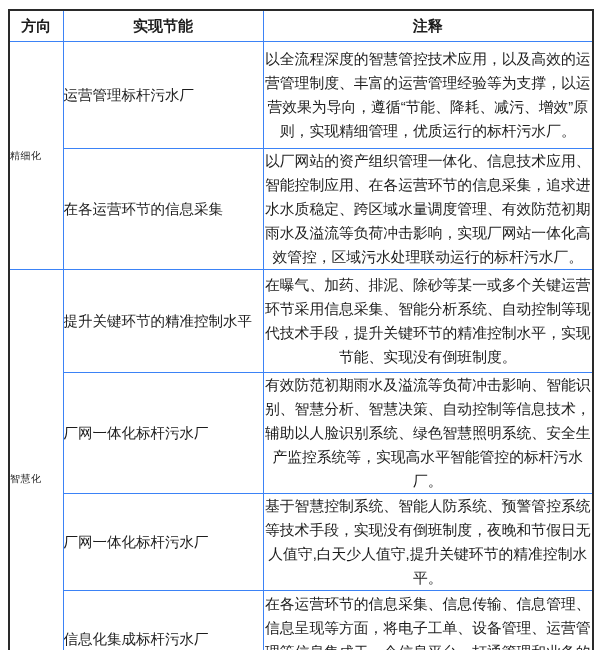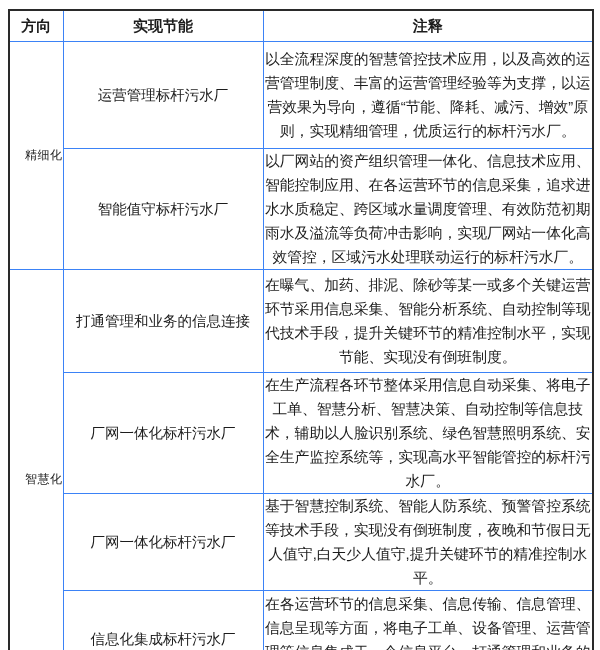--- a/index.html
+++ b/index.html
@@ -28,28 +28,27 @@
     overflow: hidden;
   }
   th.hdr {
     font-size: 15px;
     font-weight: bold;
     text-align: center;
     height: 30px;
     vertical-align: middle;
   }
   td.dir-cell {
-    font-size: 12px;
-    text-align: right;
+    font-size: 10px;
+    text-align: left;
     vertical-align: middle;
     letter-spacing: 0.5px;
   }
   td.list-cell {
     font-size: 14.5px;
-    text-align: center;
     vertical-align: middle;
     padding: 2px 4px;
   }
   td.note-cell {
     font-size: 14.8px;
     line-height: 24px;
     text-align: center;
     vertical-align: middle;
     padding: 3px 3px 3px 6px;
     word-break: break-all;
@@ -71,31 +70,31 @@
       <th class="hdr">注释</th>
     </tr>
   </thead>
   <tbody>
     <tr style="height:107px">
       <td class="dir-cell" rowspan="2">精细化</td>
       <td class="list-cell">运营管理标杆污水厂</td>
       <td class="note-cell">以全流程深度的智慧管控技术应用，以及高效的运营管理制度、丰富的运营管理经验等为支撑，以运营效果为导向，遵循“节能、降耗、减污、增效”原则，实现精细管理，优质运行的标杆污水厂。</td>
     </tr>
     <tr style="height:120px">
-      <td class="list-cell">智能值守标杆污水厂</td>
+      <td class="list-cell">在各运营环节的信息采集</td>
       <td class="note-cell">以厂网站的资产组织管理一体化、信息技术应用、智能控制应用、在各运营环节的信息采集，追求进水水质稳定、跨区域水量调度管理、有效防范初期雨水及溢流等负荷冲击影响，实现厂网站一体化高效管控，区域污水处理联动运行的标杆污水厂。</td>
     </tr>
     <tr style="height:103px">
       <td class="dir-cell" rowspan="4">智慧化</td>
-      <td class="list-cell">打通管理和业务的信息连接</td>
+      <td class="list-cell">提升关键环节的精准控制水平</td>
       <td class="note-cell">在曝气、加药、排泥、除砂等某一或多个关键运营环节采用信息采集、智能分析系统、自动控制等现代技术手段，提升关键环节的精准控制水平，实现节能、实现没有倒班制度。</td>
     </tr>
     <tr style="height:97px">
       <td class="list-cell">厂网一体化标杆污水厂</td>
-      <td class="note-cell">在生产流程各环节整体采用信息自动采集、将电子工单、智慧分析、智慧决策、自动控制等信息技术，辅助以人脸识别系统、绿色智慧照明系统、安全生产监控系统等，实现高水平智能管控的标杆污水厂。</td>
+      <td class="note-cell">有效防范初期雨水及溢流等负荷冲击影响、智能识别、智慧分析、智慧决策、自动控制等信息技术，辅助以人脸识别系统、绿色智慧照明系统、安全生产监控系统等，实现高水平智能管控的标杆污水厂。</td>
     </tr>
     <tr style="height:76px">
       <td class="list-cell">厂网一体化标杆污水厂</td>
       <td class="note-cell">基于智慧控制系统、智能人防系统、预警管控系统等技术手段，实现没有倒班制度，夜晚和节假日无人值守,白天少人值守,提升关键环节的精准控制水平。</td>
     </tr>
     <tr style="height:99px">
       <td class="list-cell">信息化集成标杆污水厂</td>
       <td class="note-cell">在各运营环节的信息采集、信息传输、信息管理、信息呈现等方面，将电子工单、设备管理、运营管理等信息集成于一个信息平台，打通管理和业务的信息连接，实现信息集成与高效管理。</td>
     </tr>
   </tbody>

